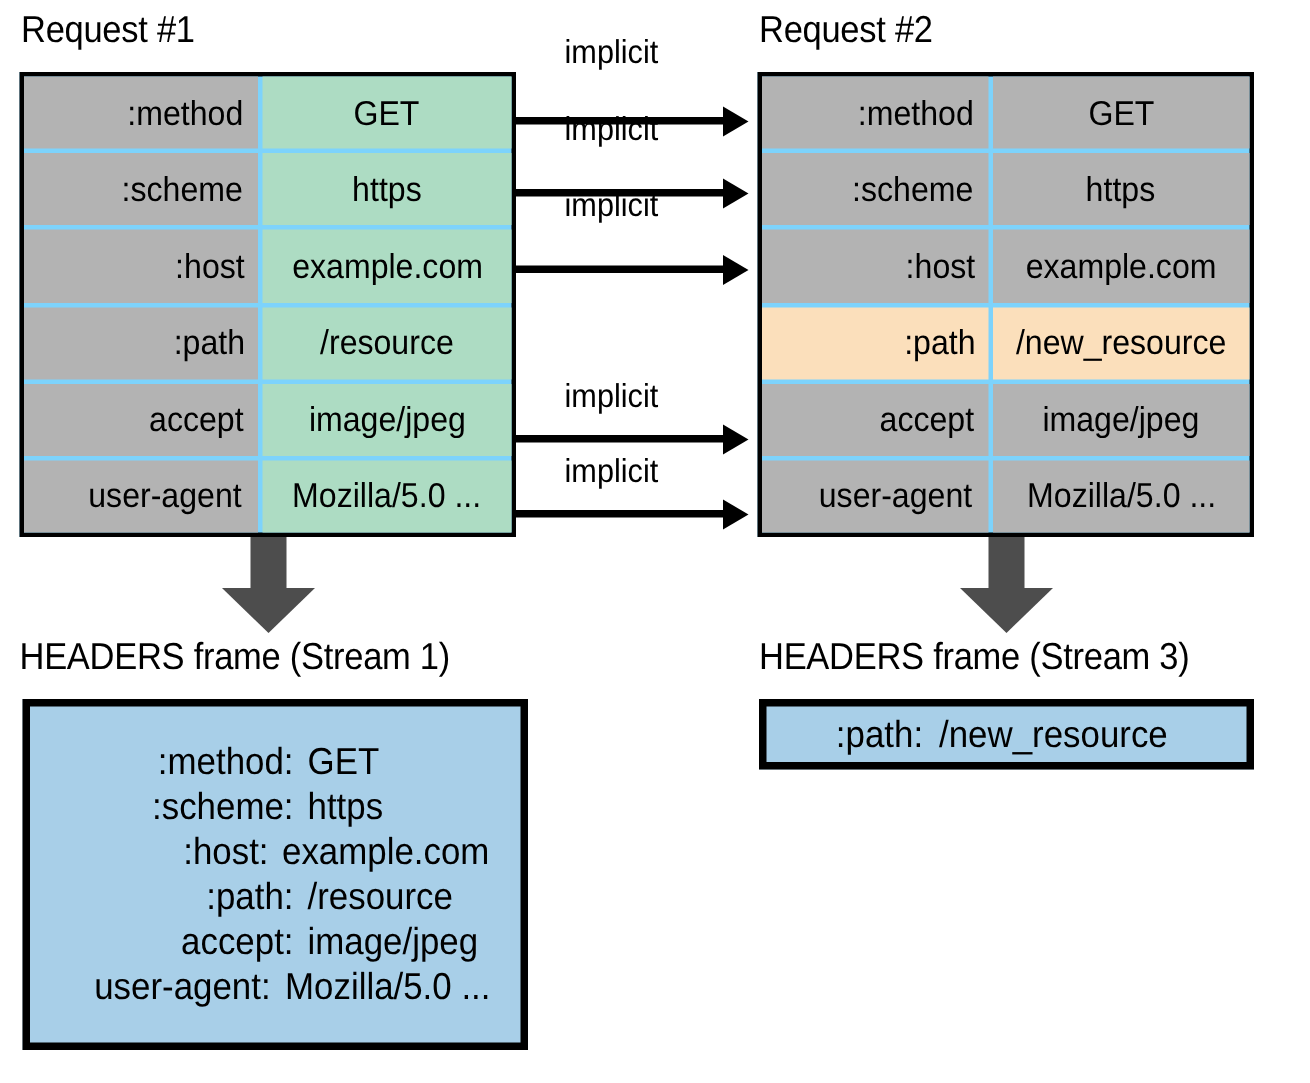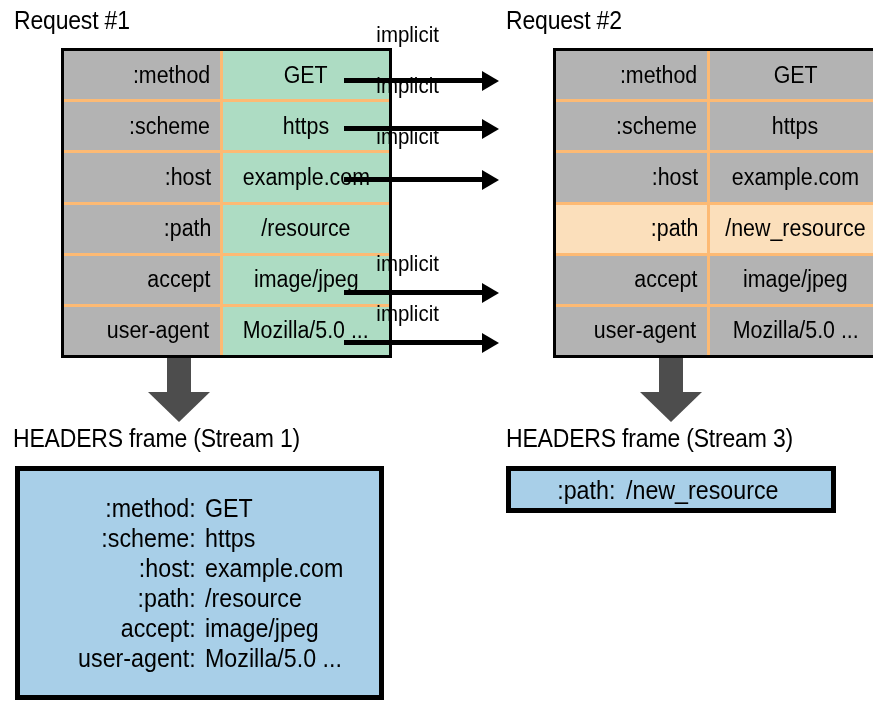--- a/index.html
+++ b/index.html
@@ -30,25 +30,24 @@
     letter-spacing: -0.2px;
     white-space: nowrap;
     font-stretch: condensed;
     transform: scaleX(0.92);
     transform-origin: left center;
   }
 
   
   .htable {
     border: 3px solid #000;
-    background: #fdba74;
+    background: #7dd3fc;
     display: flex;
     flex-direction: column;
     gap: 3px;
-    margin-left: 48px;
   }
   .htable .row {
     display: flex;
     gap: 3px;
     flex: 1 1 0;
     min-height: 0;
   }
   .htable .cell {
     display: flex;
     align-items: center;
@@ -299,21 +298,21 @@
     <div class="head"></div>
   </div>
 
   <div class="abs arrow-down" style="left:640px; top:358px; width:62px; height:64px;">
     <div class="shaft" style="height:36px;"></div>
     <div class="head"></div>
   </div>
 
   <div class="abs caption" style="left:13px; top:424px;">HEADERS frame (Stream 1)</div>
 
-  <div class="abs frame-box" id="frame-stream-1" style="left:15px; top:466px; width:369px; height:234px;">
+  <div class="abs frame-box" id="frame-stream-1" style="left:15px; top:466px; width:337px; height:234px;">
     <div class="frame-line">
       <span class="k">:method:</span>
       <span class="v">GET</span>
     </div>
     <div class="frame-line">
       <span class="k">:scheme:</span>
       <span class="v">https</span>
     </div>
     <div class="frame-line">
       <span class="k">:host:</span>

